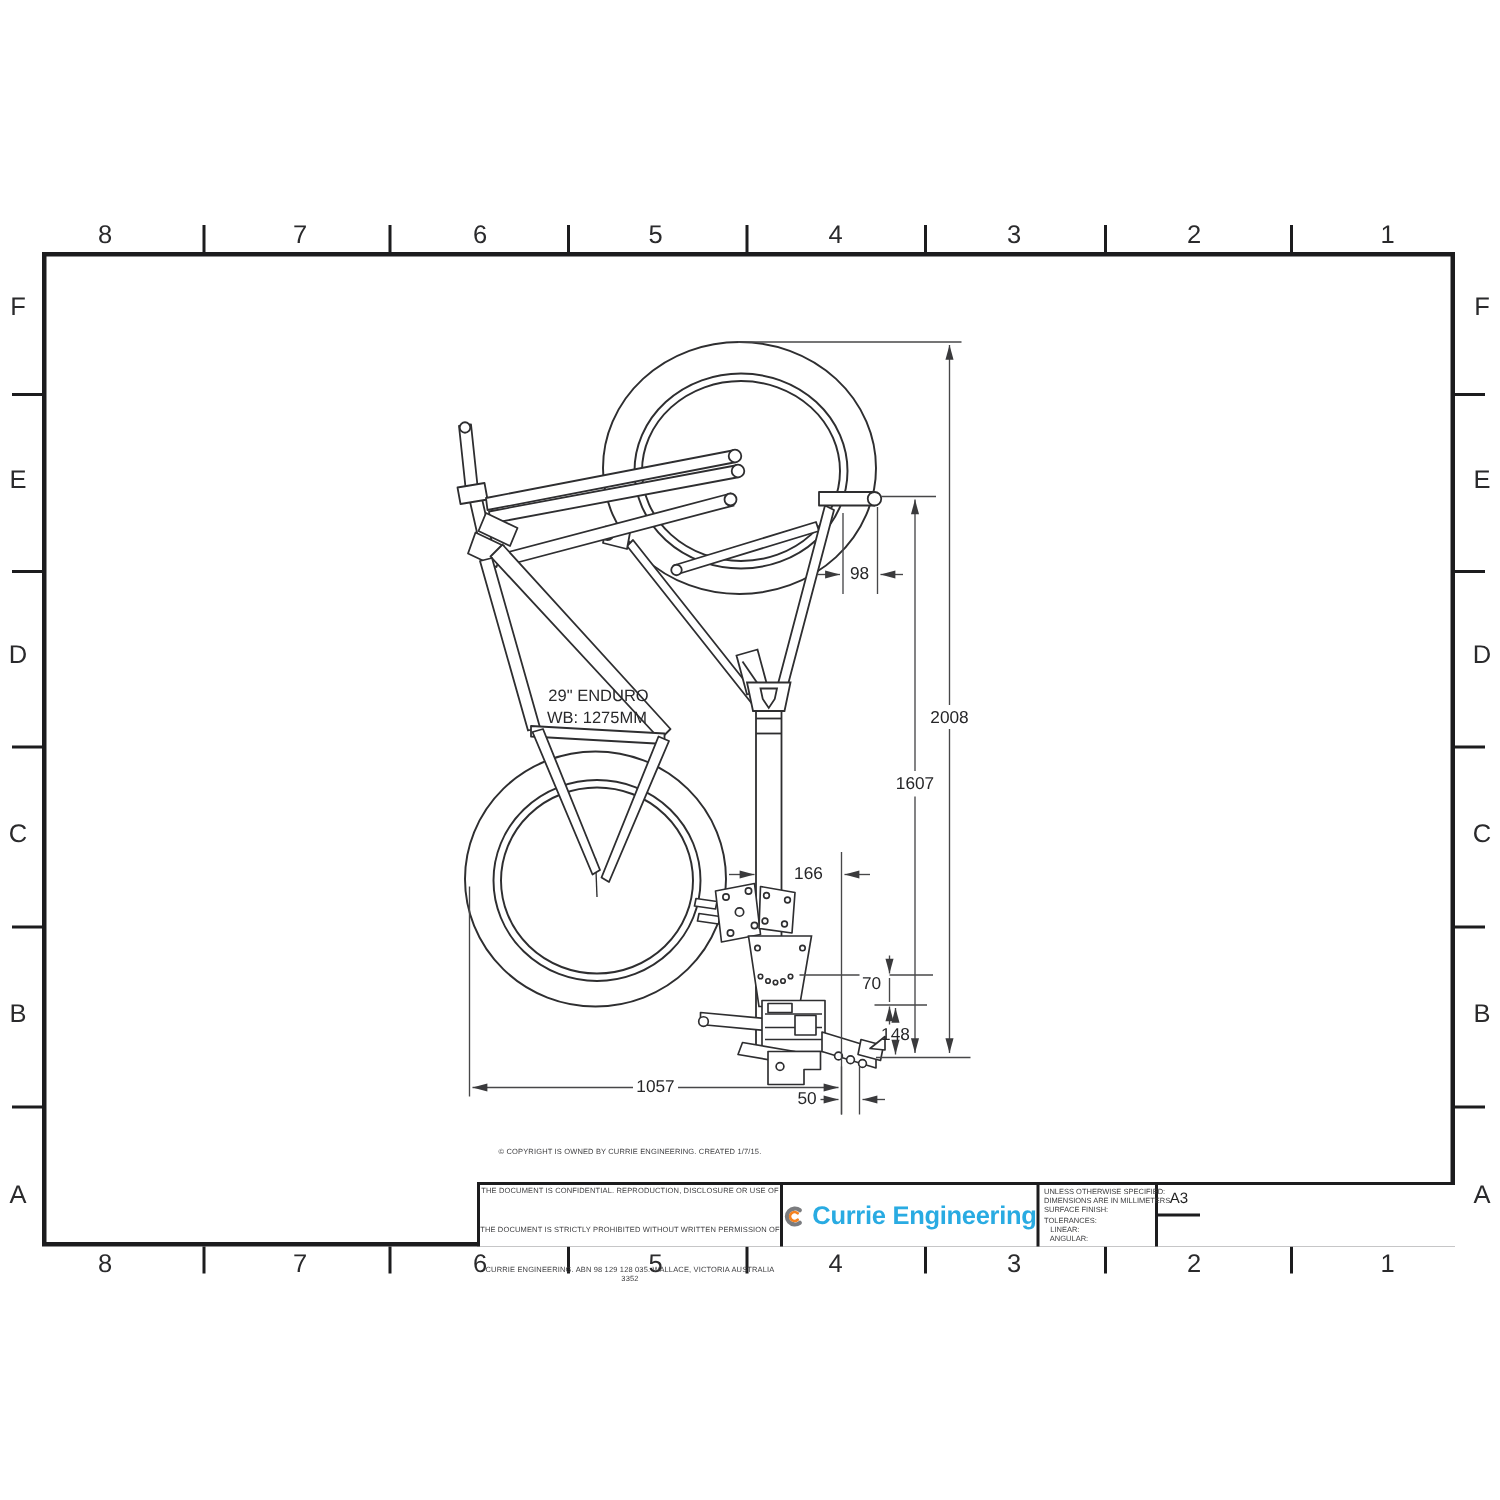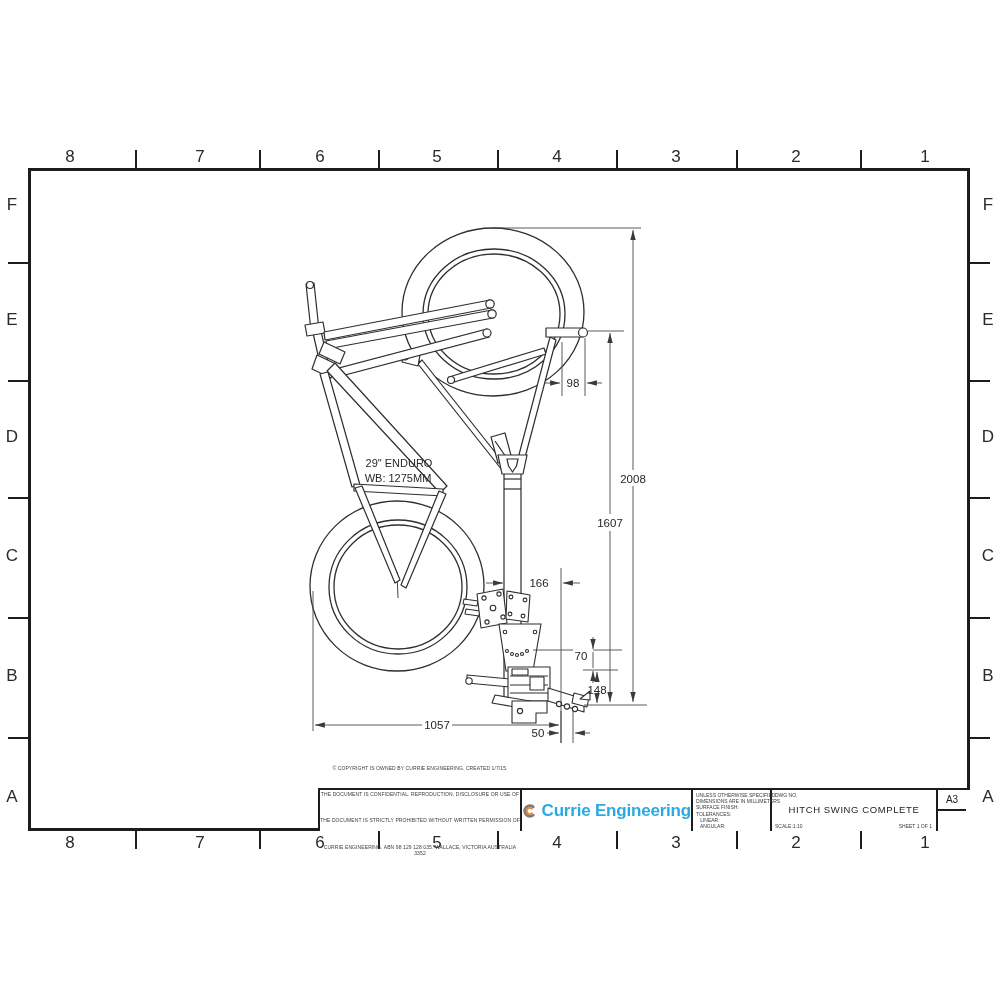--- a/index.html
+++ b/index.html
@@ -271,27 +271,19 @@
       <div>CURRIE ENGINEERING. ABN 98 129 128 035. WALLACE, VICTORIA AUSTRALIA 3352</div>
     </div>
     <div class="tb-cell tb-logo">
       <svg width="26" height="26" viewBox="0 0 26 26">
         <path d="M20,5.5 A9.5,9.5 0 1 0 20,20.5" fill="none" stroke="#7B7C7F" stroke-width="5" stroke-linecap="round"></path>
         <path d="M17.5,9.2 A5.3,5.3 0 1 0 17.5,16.8" fill="none" stroke="#F58220" stroke-width="3.2" stroke-linecap="round"></path>
       </svg>
       <span class="logo-text">Currie Engineering</span>
     </div>
     <div class="tb-cell tb-notes"><div>UNLESS OTHERWISE SPECIFIED:</div><div>DIMENSIONS ARE IN MILLIMETERS</div><div>SURFACE FINISH:</div><div>TOLERANCES:</div><div>   LINEAR:</div><div>   ANGULAR:</div></div>
-    <div class="tb-cell tb-dwg">
-      <div class="dwg-label">DWG NO.</div>
-      <div class="dwg-title">HITCH SWING COMPLETE</div>
-      <div class="dwg-bottom">
-        <span>SCALE:1:10</span>
-        <span>SHEET 1 OF 1</span>
-      </div>
-    </div>
     <div class="tb-cell tb-a3">
       <div class="a3-box">A3</div>
       <div class="a3-empty"></div>
     </div>
   </div>
 
 </div>
 
 </body></html>

